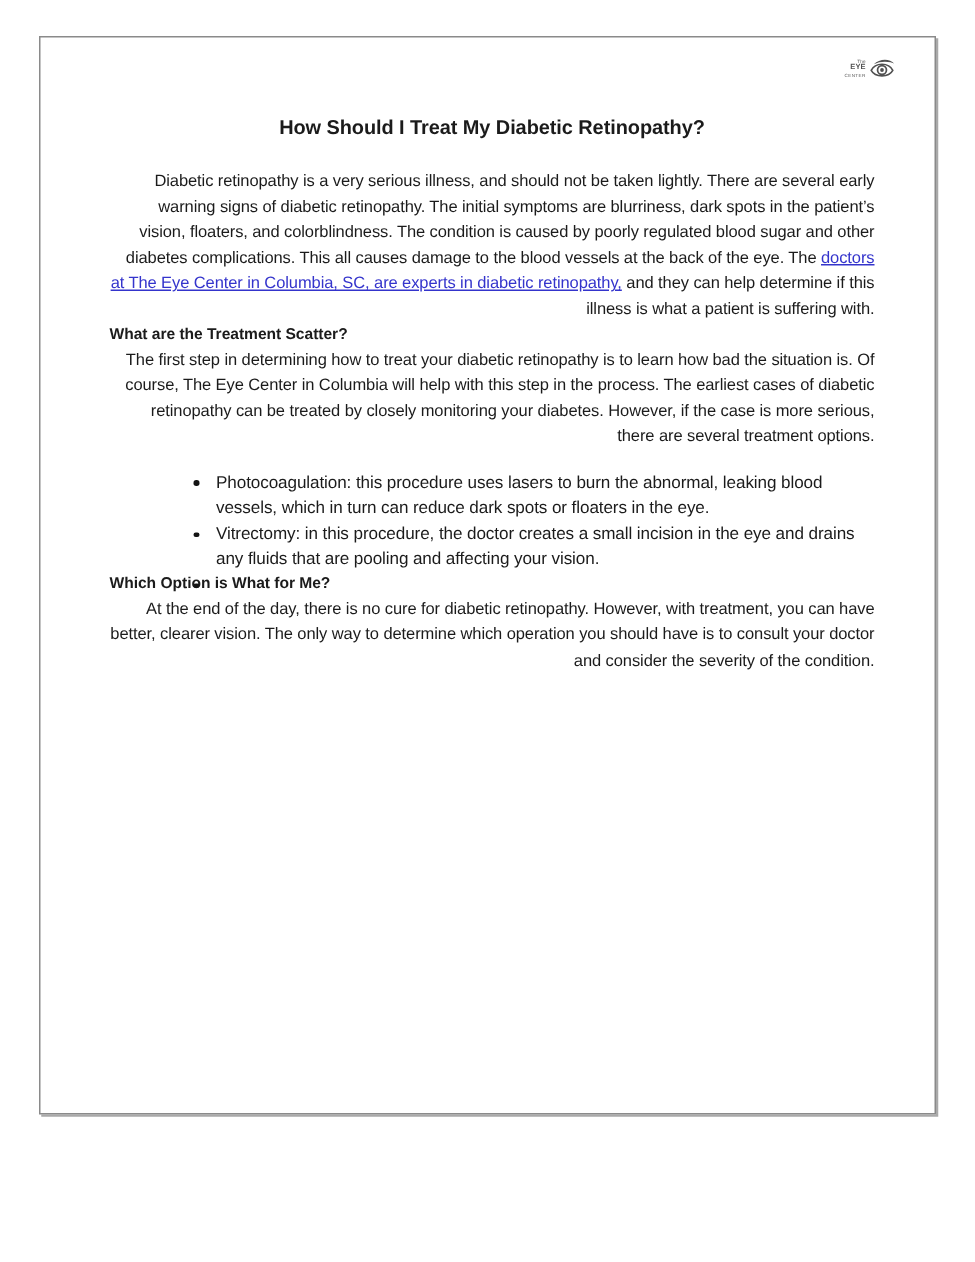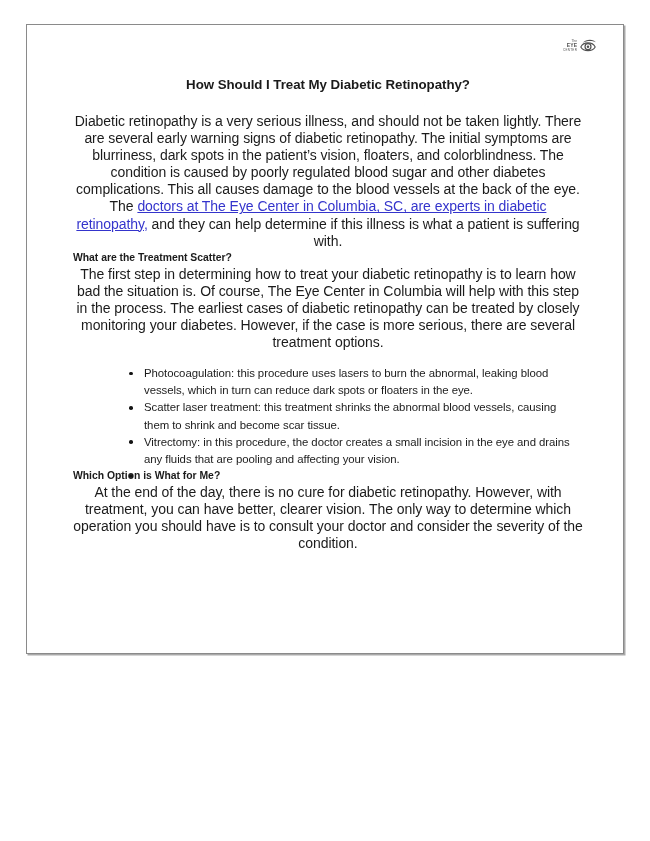--- a/index.html
+++ b/index.html
@@ -13,21 +13,21 @@
     position: relative;
     font-family: "Liberation Sans", sans-serif;
     overflow: hidden;
   }
 
   #page-sheet {
     position: absolute;
     left: 26px;
     top: 24px;
     width: 598px;
-    height: 630px;
+    height: 719px;
     background: #ffffff;
     border: 1px solid #8a8a8a;
     box-shadow: 1.5px 1.5px 0 0 #a9a9a9;
     box-sizing: border-box;
   }
 
   #doc-content {
     position: absolute;
     left: 46px;
     top: 10px;
@@ -79,26 +79,26 @@
     font-size: 13.3px;
     font-weight: bold;
     color: #1b1b1b;
     letter-spacing: -0.05px;
     margin: 42px 0 0 0;
     padding: 0;
   }
 
   
   .body-para {
-    font-size: 14px;
+    font-size: 11px;
     color: #1b1b1b;
     line-height: 17.1px;
     margin: 0;
     padding: 0;
-    text-align: center;
+    text-align: right;
     letter-spacing: -0.06px;
   }
   .para-gap-lg { margin-top: 21px; }
   .para-gap-sm { margin-top: 15px; }
 
   .section-heading {
     font-size: 10.4px;
     font-weight: bold;
     color: #1b1b1b;
     line-height: 16px;
@@ -164,21 +164,20 @@
 
     <h1 class="doc-title">How Should I Treat My Diabetic Retinopathy?</h1>
 
     <p class="body-para para-gap-lg"><span>Diabetic retinopathy is a very serious illness, and should not be taken lightly. There are several early warning signs of diabetic retinopathy. The initial symptoms are blurriness, dark spots in the patient’s vision, floaters, and colorblindness. The condition is caused by poorly regulated blood sugar and other diabetes complications. This all causes damage to the blood vessels at the back of the eye. The </span><a class="doc-link" href="#">doctors at The Eye Center in Columbia, SC, are experts in diabetic retinopathy,</a><span> and they can help determine if this illness is what a patient is suffering with.</span></p>
 
     <p class="section-heading para-gap-sm">What are the Treatment Scatter?</p>
     <p class="body-para">The first step in determining how to treat your diabetic retinopathy is to learn how bad the situation is. Of course, The Eye Center in Columbia will help with this step in the process. The earliest cases of diabetic retinopathy can be treated by closely monitoring your diabetes. However, if the case is more serious, there are several treatment options.</p>
 
     <ul class="treatment-list">
       <li><span class="bullet-dot"></span><span>Photocoagulation: this procedure uses lasers to burn the abnormal, leaking blood vessels, which in turn can reduce dark spots or floaters in the eye.</span></li>
-      <li><span class="bullet-dot"></span><span>Scatter laser treatment: this treatment shrinks the abnormal blood vessels, causing them to shrink and become scar tissue.</span></li>
       <li><span class="bullet-dot"></span><span>Vitrectomy: in this procedure, the doctor creates a small incision in the eye and drains any fluids that are pooling and affecting your vision.</span></li>
       <li><span class="bullet-dot"></span></li>
     </ul>
 
     <p class="section-heading para-gap-sm">Which Option is What for Me?</p>
     <p class="body-para">At the end of the day, there is no cure for diabetic retinopathy. However, with treatment, you can have better, clearer vision. The only way to determine which operation you should have is to consult your doctor and consider the severity of the condition.</p>
 
   </div>
 </div>
 

